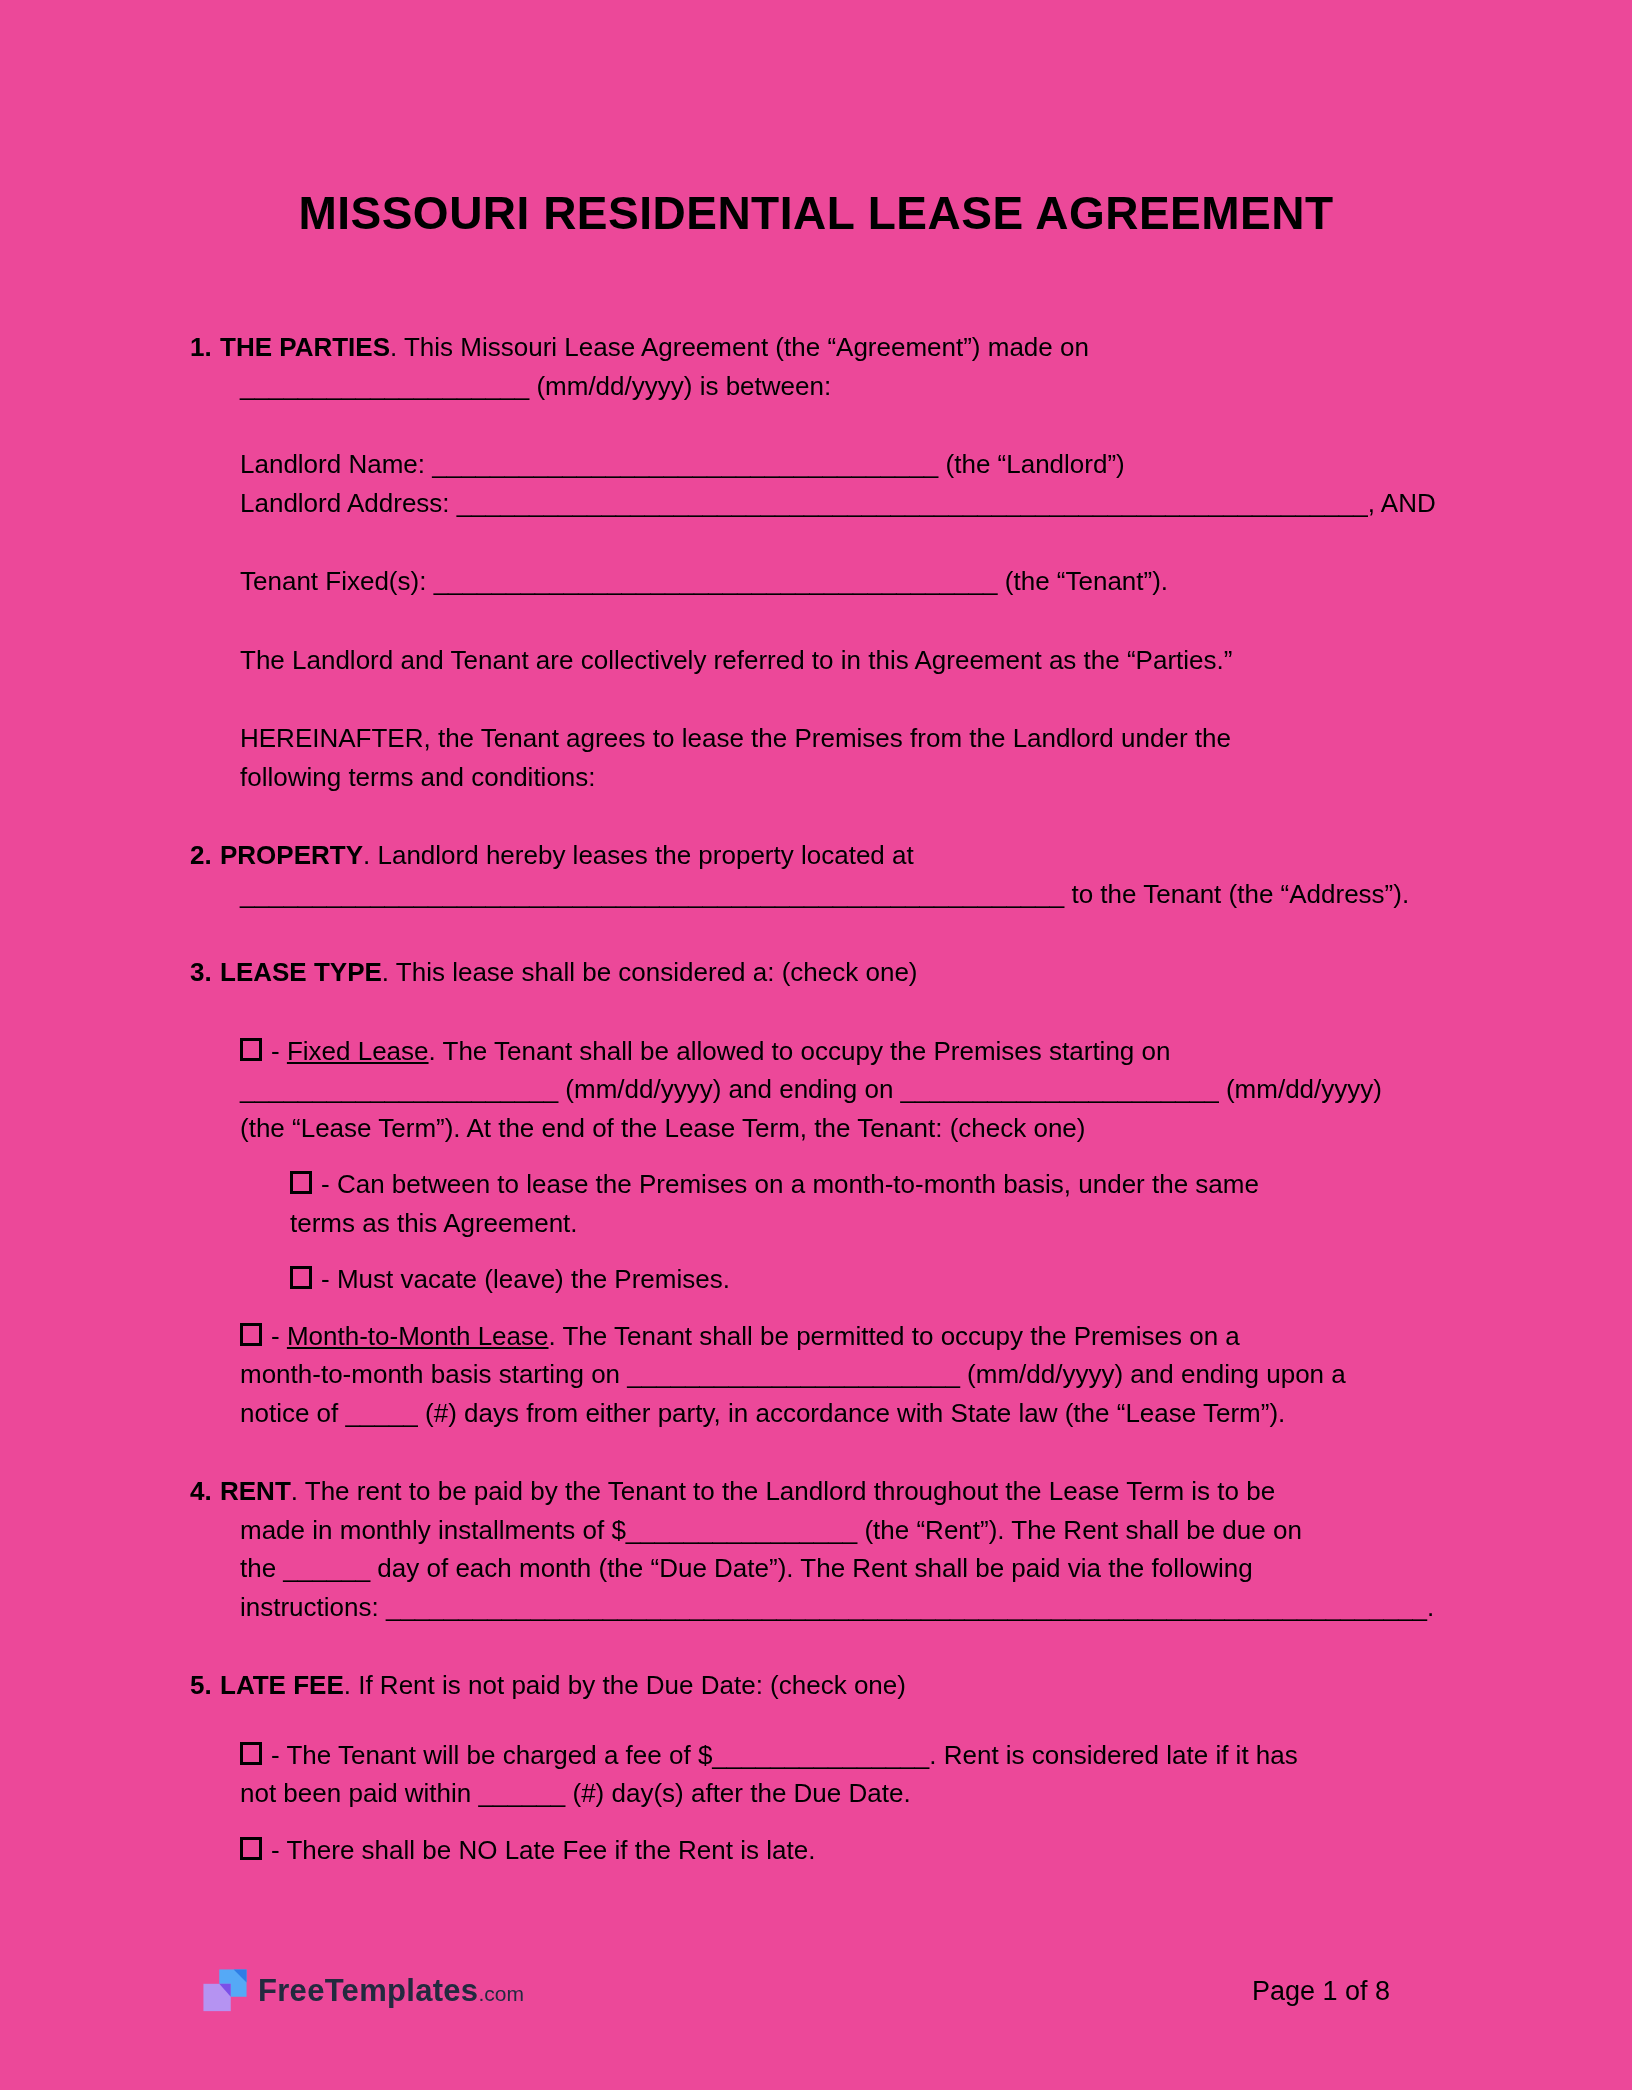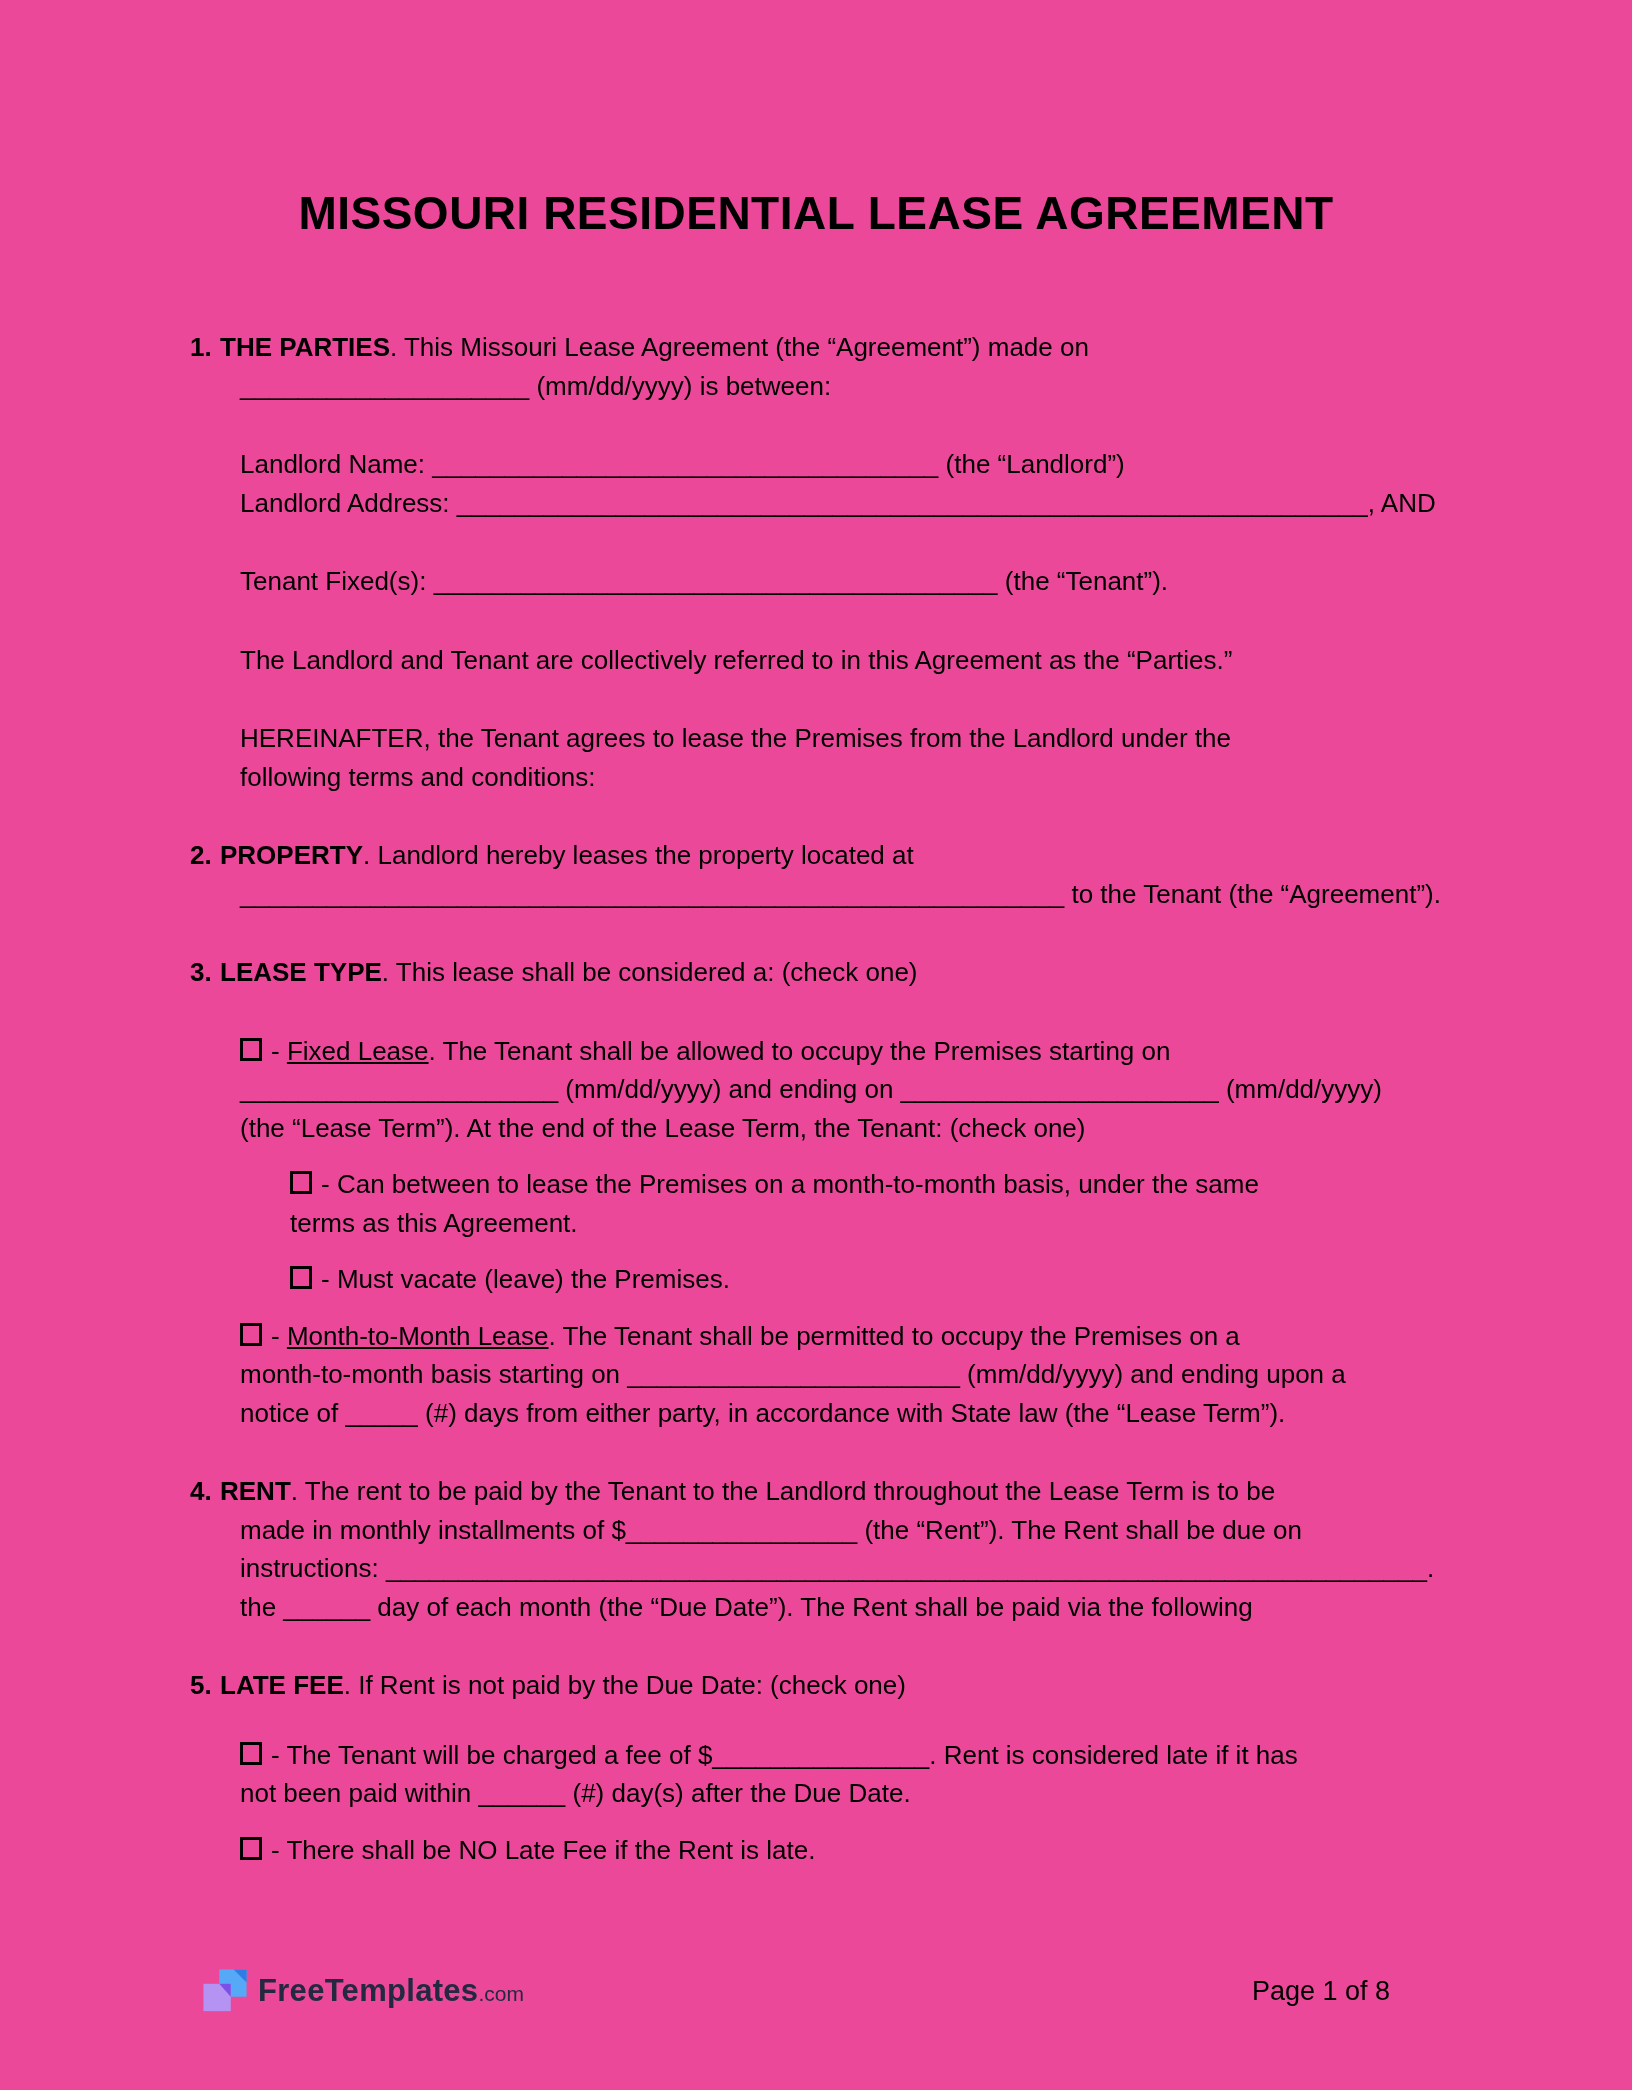--- a/index.html
+++ b/index.html
@@ -82,21 +82,21 @@
           <div class="line">HEREINAFTER, the Tenant agrees to lease the Premises from the Landlord under the</div>
           <div class="line">following terms and conditions:</div>
         </div>
       </div>
     </div>
 
     <div class="sec">
       <span class="num">2.</span>
       <div class="sec-body">
         <div class="line hline"><b class="hd">PROPERTY</b><span>. Landlord hereby leases the property located at</span></div>
-        <div class="line">_________________________________________________________ to the Tenant (the “Agreement”).</div>
+        <div class="line">_________________________________________________________ to the Tenant (the “Address”).</div>
       </div>
     </div>
 
     <div class="sec">
       <span class="num">3.</span>
       <div class="sec-body">
         <div class="line hline"><b class="hd">LEASE TYPE</b><span>. This lease shall be considered a: (check one)</span></div>
 
         <div class="p">
           <div class="line"><span class="cb"></span><span>- </span><u>Fixed Lease</u><span>. The Tenant shall be allowed to occupy the Premises starting on</span></div>
@@ -119,22 +119,22 @@
           <div class="line">notice of _____ (#) days from either party, in accordance with State law (the “Lease Term”).</div>
         </div>
       </div>
     </div>
 
     <div class="sec">
       <span class="num">4.</span>
       <div class="sec-body">
         <div class="line hline"><b class="hd">RENT</b><span>. The rent to be paid by the Tenant to the Landlord throughout the Lease Term is to be</span></div>
         <div class="line">made in monthly installments of $________________ (the “Rent”). The Rent shall be due on</div>
+        <div class="line">the ______ day of each month (the “Due Date”). The Rent shall be paid via the following</div>
         <div class="line">instructions: ________________________________________________________________________.</div>
-        <div class="line">the ______ day of each month (the “Due Date”). The Rent shall be paid via the following</div>
       </div>
     </div>
 
     <div class="sec">
       <span class="num">5.</span>
       <div class="sec-body">
         <div class="line hline"><b class="hd">LATE FEE</b><span>. If Rent is not paid by the Due Date: (check one)</span></div>
 
         <div class="p p-fee">
           <div class="line"><span class="cb"></span><span>- </span><span>The Tenant will be charged a fee of $_______________. Rent is considered late if it has</span></div>

